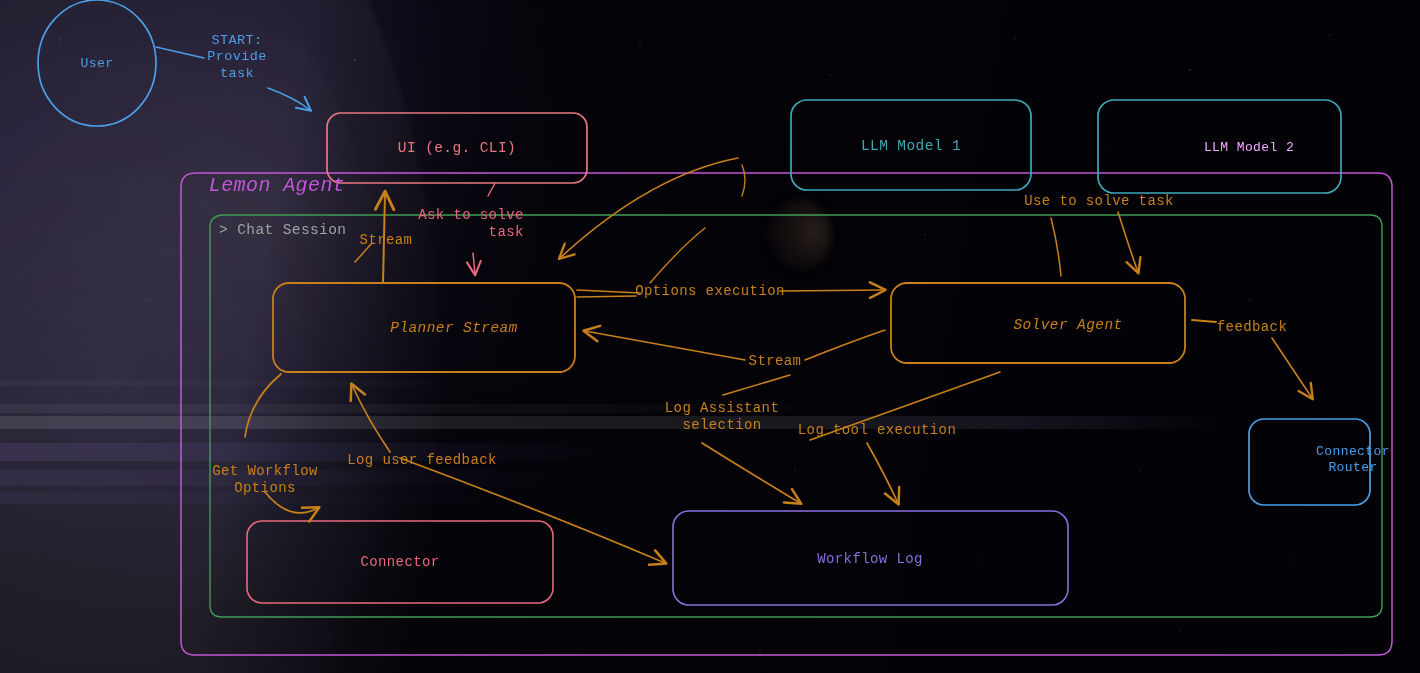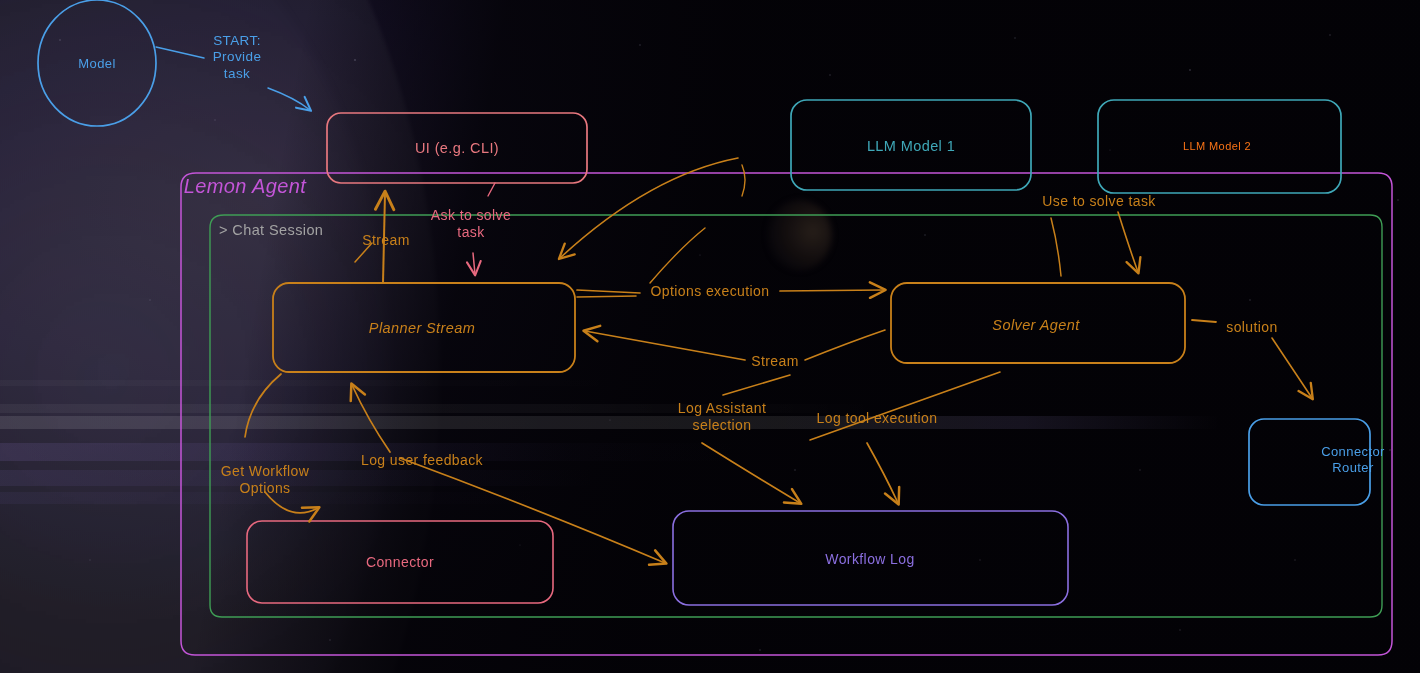--- a/index.html
+++ b/index.html
@@ -40,24 +40,24 @@
   
   .moon{position:absolute;left:768px;top:200px;width:64px;height:70px;border-radius:50%;
     background:radial-gradient(circle at 70% 45%, rgba(120,95,70,.30) 0%, rgba(60,45,35,.28) 45%, rgba(10,8,14,.55) 80%);
     filter:blur(3px);}
   .stars{position:absolute;inset:0;opacity:.55;}
 
   
   .layer{position:absolute;inset:0;width:1420px;height:673px;overflow:visible;}
 
   
-  .hw{position:absolute;font-family:Liberation Sans, sans-serif;
+  .hw{position:absolute;font-family:Liberation Mono, monospace;
       white-space:pre;line-height:1.22;letter-spacing:.4px;}
   .ctr{transform:translateX(-50%);text-align:center;}
-  .it{font-style:italic;}
+  .it{font-style:italic;margin-left:32px;}
 </style>
 </head>
 <body>
 
 <div id="stage">
 
   <div class="bg-base"></div>
   <div class="limb"></div>
   <div class="limb2"></div>
   <div class="bg-dark-right"></div>
@@ -202,41 +202,41 @@
 
     <g>
       <path d="M281,374 Q250,400 245,437" fill="none" stroke="#c8801a" stroke-width="1.7" stroke-linecap="round"></path>
       <path d="M265,492 Q290,523 318,508" fill="none" stroke="#c8801a" stroke-width="1.7" stroke-linecap="round" marker-end="url(#ar-o)"></path>
     </g>
   </svg>
 
   <div class="hw ctr it" style="left:245px;top:174px;font-size:20px;color:#c355d8;">Lemon Agent</div>
   <div class="hw" style="left:219px;top:222px;font-size:14.5px;color:#a3a3a3;">&gt; Chat Session</div>
 
-  <div class="hw ctr" style="left:97px;top:56px;font-size:13px;color:#4a9fe8;">Model</div>
+  <div class="hw ctr" style="left:97px;top:56px;font-size:13px;color:#4a9fe8;">User</div>
   <div class="hw ctr" style="left:457px;top:140px;font-size:14.5px;color:#e8787f;">UI (e.g. CLI)</div>
   <div class="hw ctr" style="left:911px;top:138px;font-size:14.5px;color:#3fa8b8;">LLM Model 1</div>
-  <div class="hw ctr" style="left:1217px;top:140px;font-size:11px;color:#f97316;">LLM Model 2</div>
+  <div class="hw ctr" style="left:1249px;top:140px;font-size:13px;color:#f0abfc;">LLM Model 2</div>
   <div class="hw ctr it" style="left:422px;top:320px;font-size:14.5px;color:#c8801a;">Planner Stream</div>
   <div class="hw ctr it" style="left:1036px;top:317px;font-size:14.5px;color:#c8801a;">Solver Agent</div>
   <div class="hw ctr" style="left:400px;top:554px;font-size:14px;color:#e8697f;">Connector</div>
   <div class="hw ctr" style="left:870px;top:551px;font-size:14px;color:#8b6fe0;">Workflow Log</div>
   <div class="hw ctr" style="left:1309px;top:444px;font-size:13px;color:#4a9fe8;margin-left:44px;">Connector
 Router</div>
 
   <div class="hw ctr" style="left:237px;top:33px;font-size:13.5px;color:#4a9fe8;">START:
 Provide
 task</div>
-  <div class="hw ctr" style="left:471px;top:207px;font-size:14px;color:#e8697f;">Ask to solve
+  <div class="hw ctr" style="left:471px;top:207px;font-size:14px;color:#e8697f;text-align:right;">Ask to solve
 task</div>
   <div class="hw ctr" style="left:386px;top:232px;font-size:14px;color:#c8801a;">Stream</div>
   <div class="hw ctr" style="left:1099px;top:193px;font-size:14px;color:#c8801a;">Use to solve task</div>
   <div class="hw ctr" style="left:710px;top:283px;font-size:14px;color:#c8801a;">Options execution</div>
   <div class="hw ctr" style="left:775px;top:353px;font-size:14px;color:#c8801a;">Stream</div>
-  <div class="hw ctr" style="left:1252px;top:319px;font-size:14px;color:#c8801a;">solution</div>
+  <div class="hw ctr" style="left:1252px;top:319px;font-size:14px;color:#c8801a;">feedback</div>
   <div class="hw ctr" style="left:722px;top:400px;font-size:14px;color:#c8801a;">Log Assistant
 selection</div>
-  <div class="hw ctr" style="left:877px;top:410px;font-size:14px;color:#c8801a;">Log tool execution</div>
+  <div class="hw ctr" style="left:877px;top:422px;font-size:14px;color:#c8801a;">Log tool execution</div>
   <div class="hw ctr" style="left:422px;top:452px;font-size:14px;color:#c8801a;">Log user feedback</div>
   <div class="hw ctr" style="left:265px;top:463px;font-size:14px;color:#c8801a;">Get Workflow
 Options</div>
 
 </div>
 
 </body></html>

